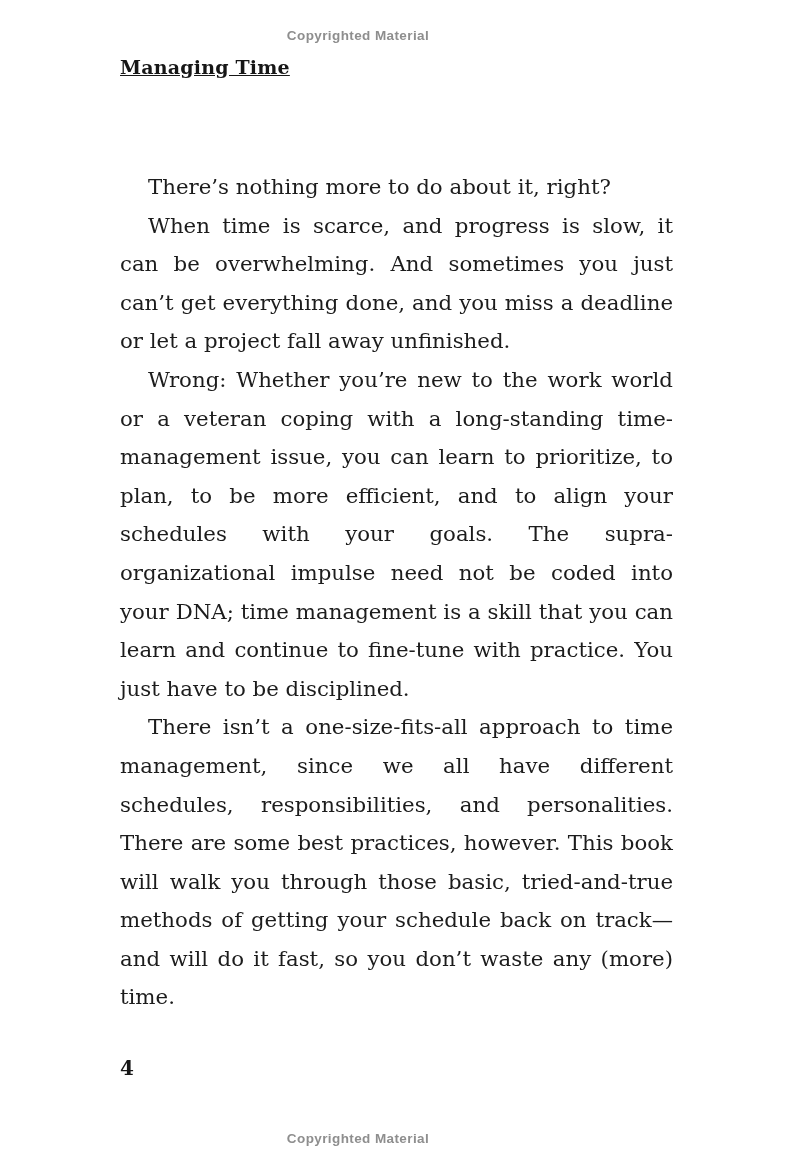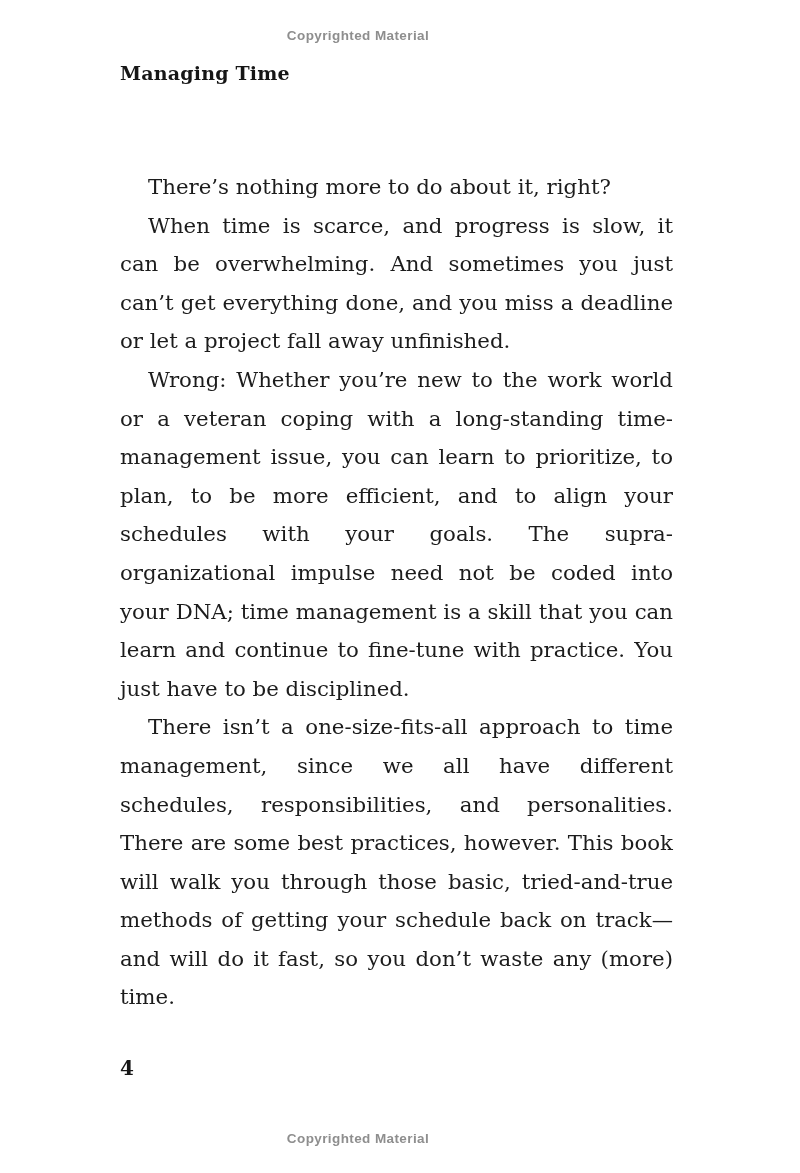--- a/index.html
+++ b/index.html
@@ -22,25 +22,26 @@
     font-size: 13.5px;
     font-weight: bold;
     letter-spacing: 0.4px;
     color: #8e8e8e;
   }
   .watermark-top { top: 28px; }
   .watermark-bottom { top: 1131px; }
   .running-header {
     position: absolute;
     left: 120px;
-    top: 62px;
+    top: 56px;
     font-size: 19px;
     font-weight: bold;
     letter-spacing: 0.2px;
     color: #161616;
+    text-decoration: underline;
   }
   .body-text {
     position: absolute;
     left: 120px;
     top: 168px;
     width: 553px;
     font-size: 21.3px;
     line-height: 38.6px;
     text-align: justify;
     color: #1c1c1c;

